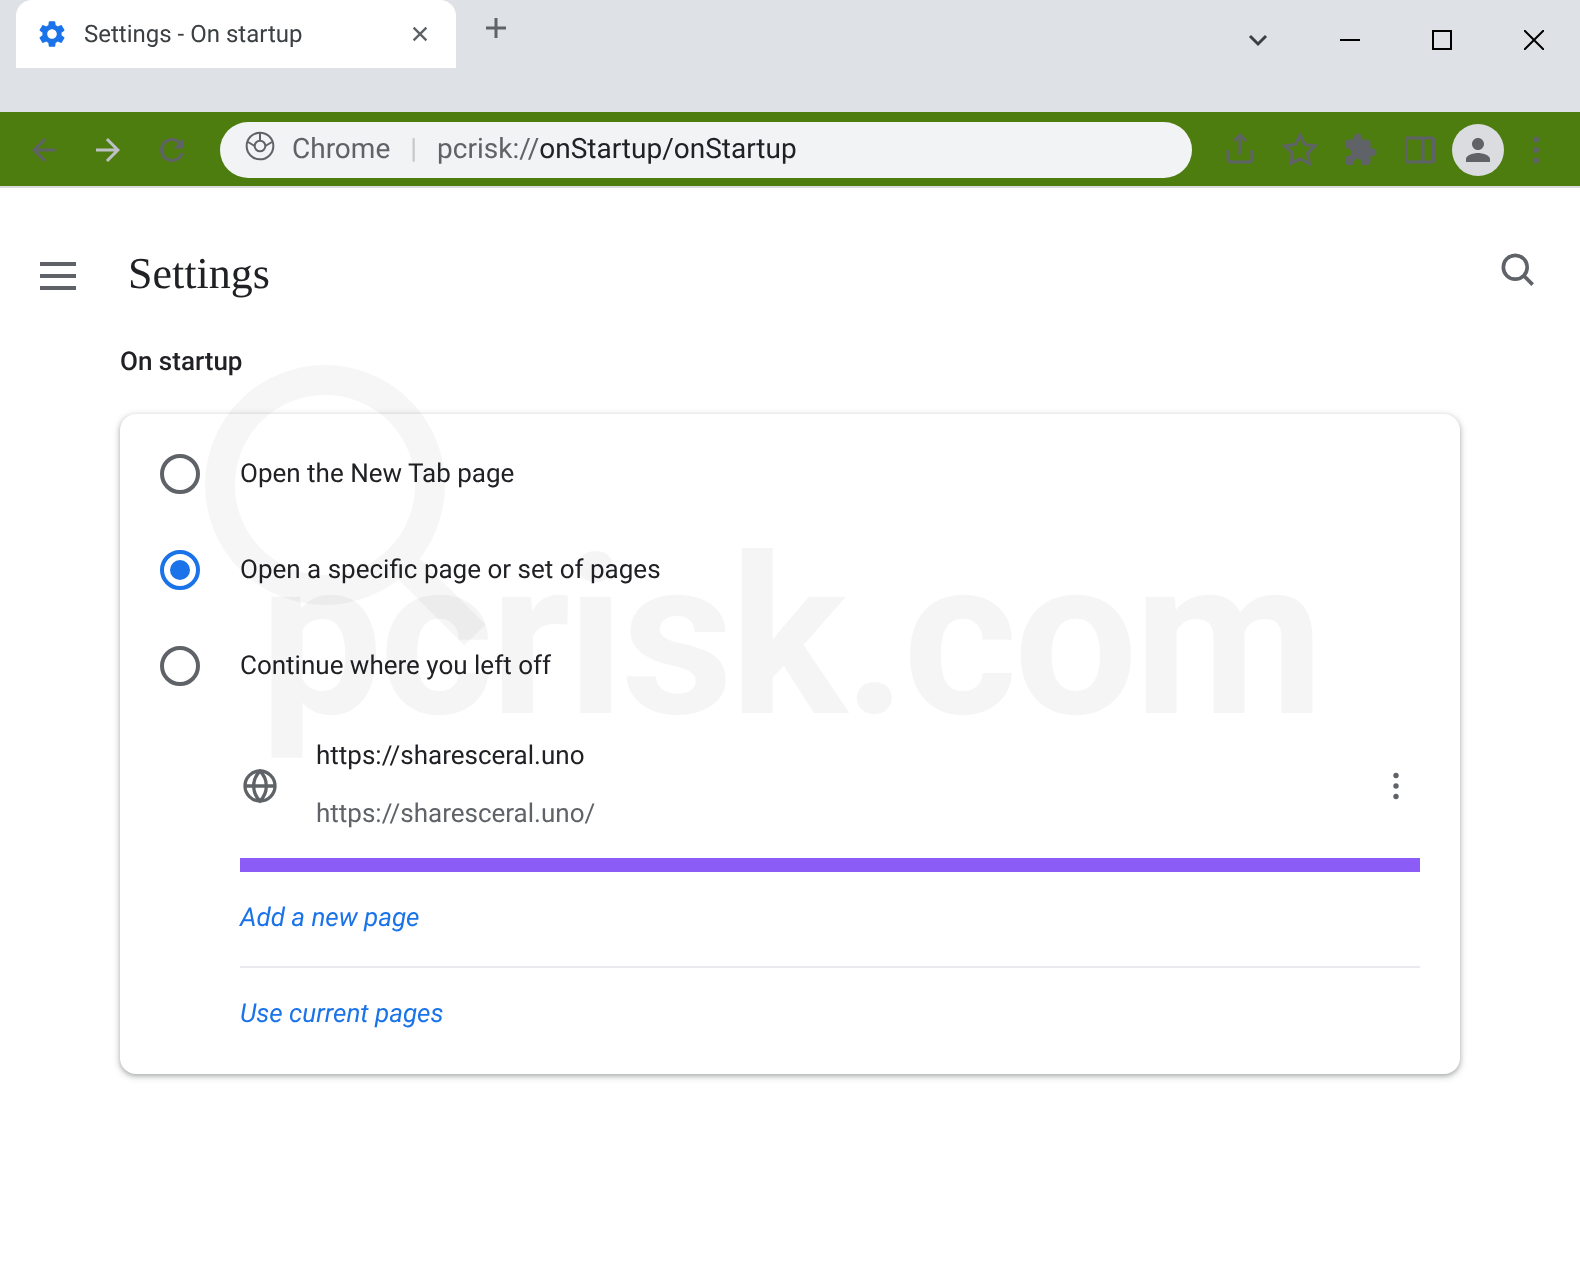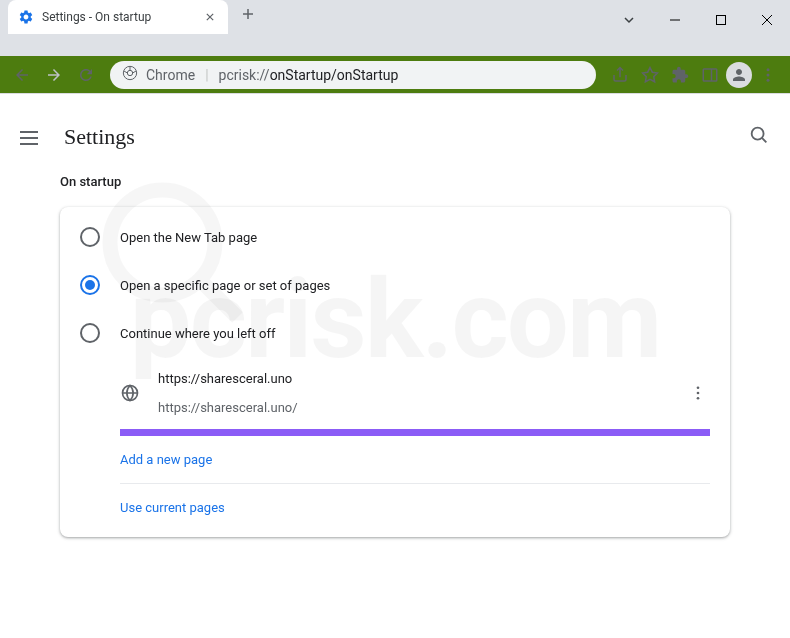--- a/index.html
+++ b/index.html
@@ -47,21 +47,21 @@
     .radio.checked { border-color: #1a73e8; }
     .radio.checked::after { content: ''; width: 10px; height: 10px; background: #1a73e8; border-radius: 50%; position: absolute; top: 3px; left: 3px; }
     .radio-label { color: #202124; font-size: 13px; }
     .subsection { margin-left: 60px; margin-right: 20px; }
     .page-row { display: flex; align-items: center; padding: 14px 0; border-bottom: 7px solid #8b5cf6; }
     .globe-icon { width: 20px; height: 20px; margin-right: 18px; color: #5f6368; flex-shrink: 0; }
     .page-info { flex: 1; }
     .page-title { color: #202124; font-size: 13px; }
     .page-url { color: #5f6368; font-size: 13px; margin-top: 14px; }
     .more-btn { width: 24px; height: 24px; display: flex; align-items: center; justify-content: center; cursor: pointer; color: #5f6368; }
-    .link-row { padding: 16px 0; border-bottom: 1px solid #e8eaed; }
+    .link-row { padding: 16px 0; border-bottom: 1px solid #e8eaed; font-style: italic; }
     .link-row:last-child { border-bottom: none; }
     .link-text { color: #1a73e8; font-size: 13px; cursor: pointer; }
     
     
     .watermark { position: absolute; top: 50%; left: 50%; transform: translate(-50%, -50%); font-size: 110px; font-weight: bold; color: rgba(0,0,0,0.04); pointer-events: none; white-space: nowrap; letter-spacing: -2px; z-index: 0; }
     .watermark-icon { position: absolute; top: 160px; left: 80px; opacity: 0.03; pointer-events: none; z-index: 0; }
   </style>
 </head>
 <body>
 

